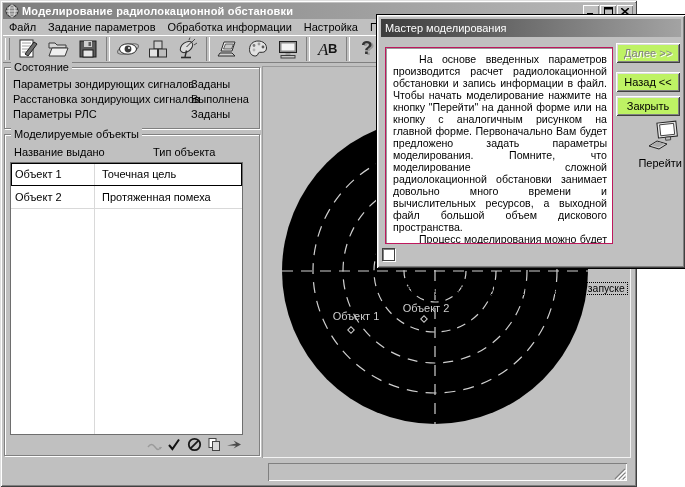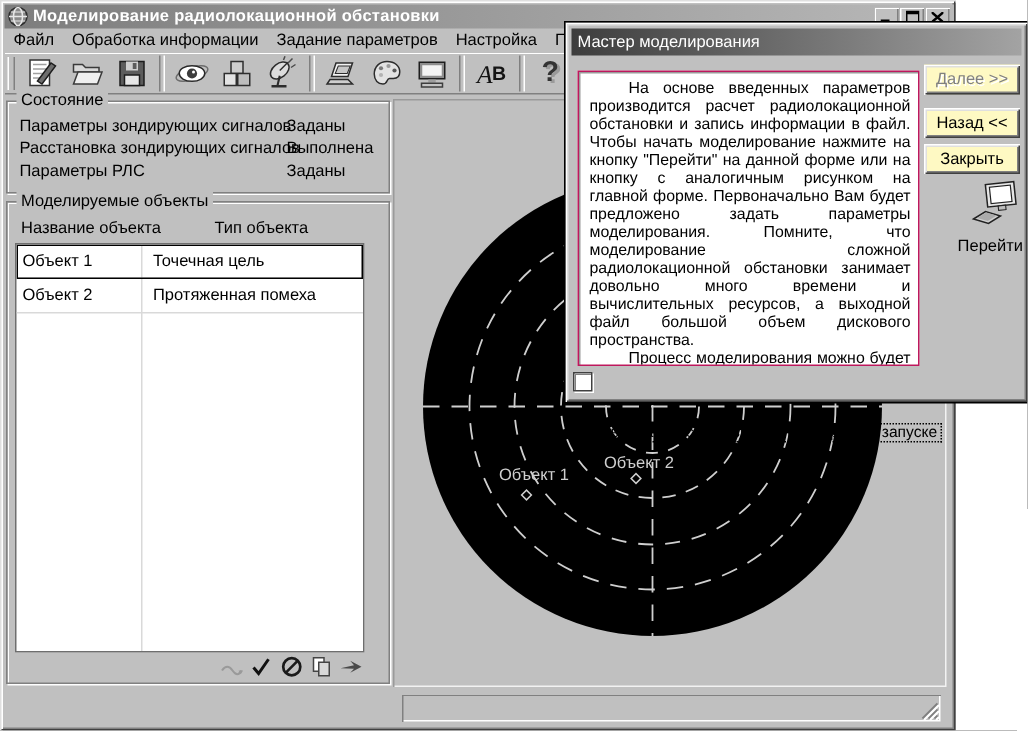--- a/index.html
+++ b/index.html
@@ -80,21 +80,21 @@
   #dlg-titlebar { position:absolute; left:4px; top:4px; width:300px; height:18px;
     background:linear-gradient(90deg,#3d3d3d,#a3a3a3);
     display:flex; align-items:center; }
   #dlg-titlebar span { color:#fff; font-weight:normal; margin-left:4px; }
   #dlg-textbox { position:absolute; left:8px; top:32px; width:214px; height:185px;
     background:#fff; border:1px solid #be185d;
     box-shadow: inset 1px 1px 0 #9a9a9a; padding:5px 5px 5px 7px; overflow:hidden; }
   #dlg-textbox p { text-indent:26px; text-align:justify; line-height:12px;
     font-size:10.6px; }
   .dlg-btn { position:absolute; left:239px; width:64px; height:20px;
-    background:#fef9c3; text-align:center; line-height:20px;
+    background:#bef264; text-align:center; line-height:20px;
     box-shadow: inset 1px 1px 0 #ffffff, inset -1px -1px 0 #404040,
                 inset 2px 2px 0 #dfdfdf, inset -2px -2px 0 #808080;
     font-size:11px; cursor:default; }
   .dlg-btn.disabled { color:#808080; text-shadow:1px 1px 0 #ffffff; }
   #go-button { position:absolute; left:239px; top:104px; width:66px; height:70px;
     text-align:right; }
   #go-label { margin-top:2px; }
   #dlg-checkbox { position:absolute; left:5px; top:233px; width:11px; height:11px;
     background:#fff; border:1px solid #404040;
     box-shadow: inset 1px 1px 0 #808080, 1px 1px 0 #ffffff; }
@@ -132,22 +132,22 @@
         <span class="win-btn raised-thin">
           <svg width="8" height="7" viewBox="0 0 8 7">
               <path d="M0 0 L8 7 M8 0 L0 7" stroke="#000" stroke-width="1.6"></path>
             </svg>
         </span>
       </span>
     </div>
 
     <div id="menubar">
       <span class="menu-item">Файл</span>
+      <span class="menu-item">Задание параметров</span>
       <span class="menu-item">Обработка информации</span>
-      <span class="menu-item">Задание параметров</span>
       <span class="menu-item">Настройка</span>
       <span class="menu-item">Помощь</span>
     </div>
 
     <div id="toolbar">
       <span class="grip"></span>
       <span class="tb-btn">
         <svg width="24" height="24" viewBox="0 0 24 24">
           <rect x="4" y="3" width="13" height="17" fill="#fff" stroke="#333"></rect>
           <path d="M6 6h9M6 9h9M6 12h7M6 15h5" stroke="#a0a0a0"></path>
@@ -241,22 +241,22 @@
       <span class="st-row" style="top:10px">Параметры зондирующих сигналов</span>
       <span class="st-val" style="top:10px">Заданы</span>
       <span class="st-row" style="top:25px">Расстановка зондирующих сигналов</span>
       <span class="st-val" style="top:25px">Выполнена</span>
       <span class="st-row" style="top:40px">Параметры РЛС</span>
       <span class="st-val" style="top:40px">Заданы</span>
     </div>
 
     <div id="objects-group" class="groupbox">
       <span class="legend">Моделируемые объекты</span>
-      <span class="col-head" style="left:9px">Название объекта</span>
-      <span class="col-head" style="left:138px">Тип объекта</span>
+      <span class="col-head" style="left:9px">Название выдано</span>
+      <span class="col-head" style="left:148px">Тип объекта</span>
       <div id="objects-table">
         <div class="tbl-coldiv"></div>
         <div class="tbl-row selected">
           <span class="cell-name">Объект 1</span>
           <span class="cell-type">Точечная цель</span>
         </div>
         <div class="tbl-row">
           <span class="cell-name">Объект 2</span>
           <span class="cell-type">Протяженная помеха</span>
         </div>

